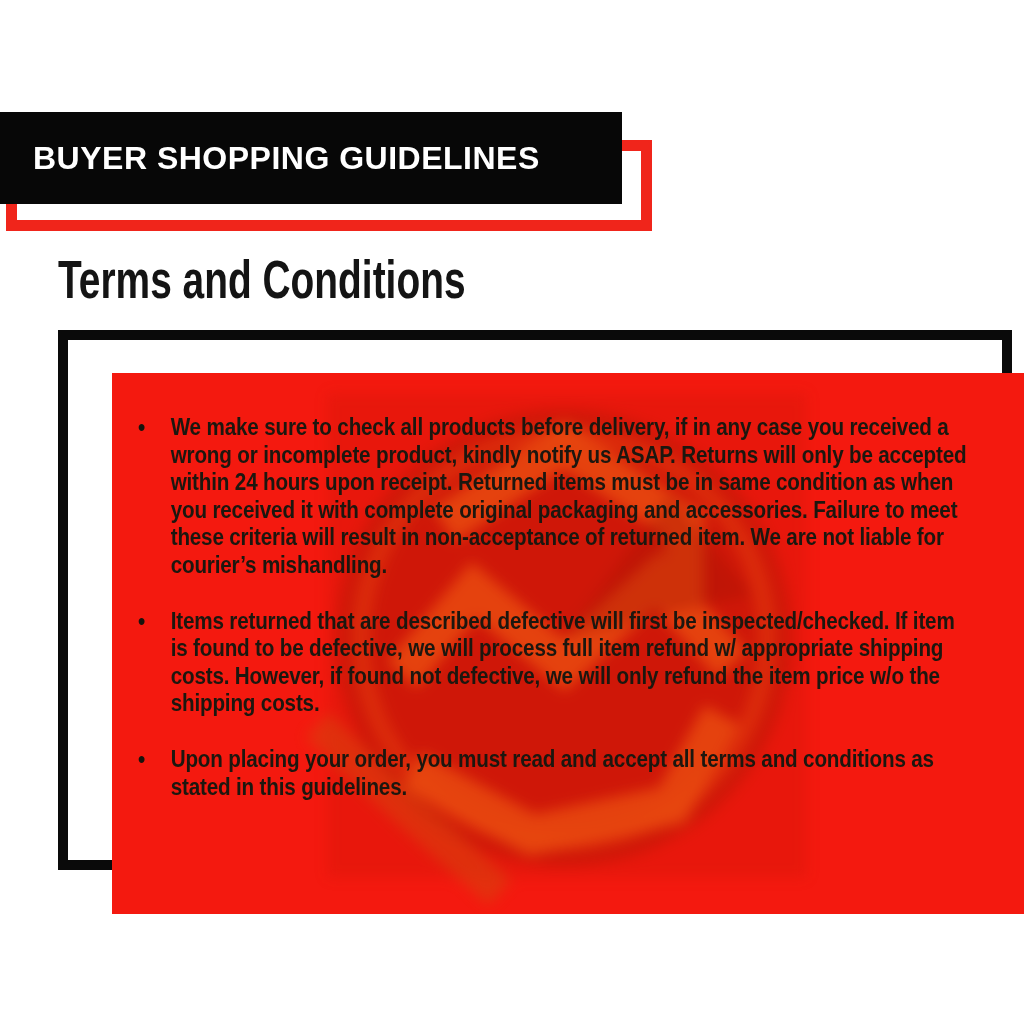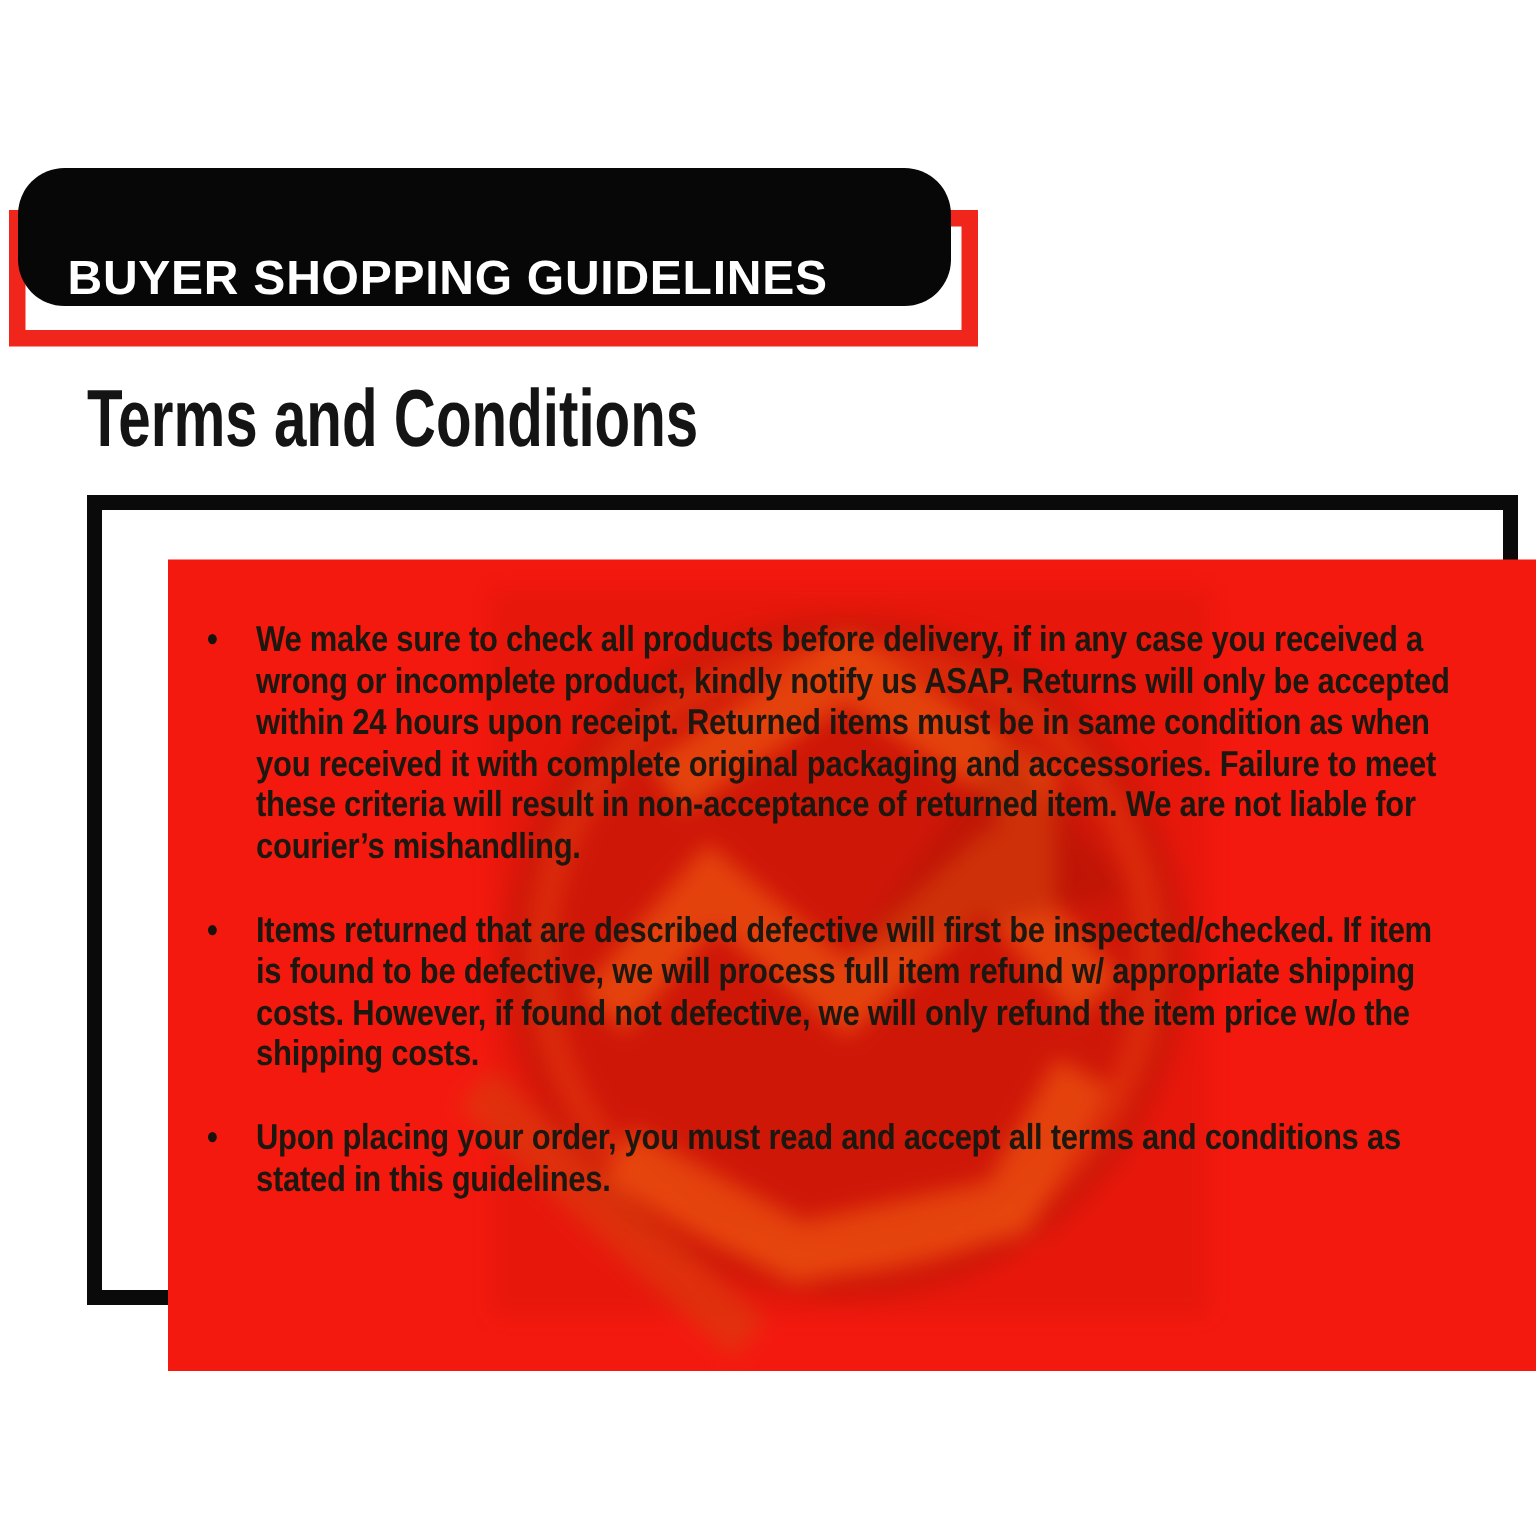--- a/index.html
+++ b/index.html
@@ -14,24 +14,24 @@
   
   .banner-red-frame{
     position:absolute;
     left:6px;top:140px;
     width:624px;height:69px;
     border:11px solid #f0251b;
     background:transparent;
   }
   .banner{
     position:absolute;
-    left:12px;top:112px;
+    left:0;top:112px;
     width:622px;height:92px;
     background:#070707;
-    display:flex;align-items:flex-end;border-radius:31px;
+    display:flex;align-items:center;
   }
   .banner-title{
     color:#ffffff;
     font-weight:bold;
     font-size:32px;
     letter-spacing:0.5px;
     padding-left:33px;
     white-space:nowrap;
   }
 

